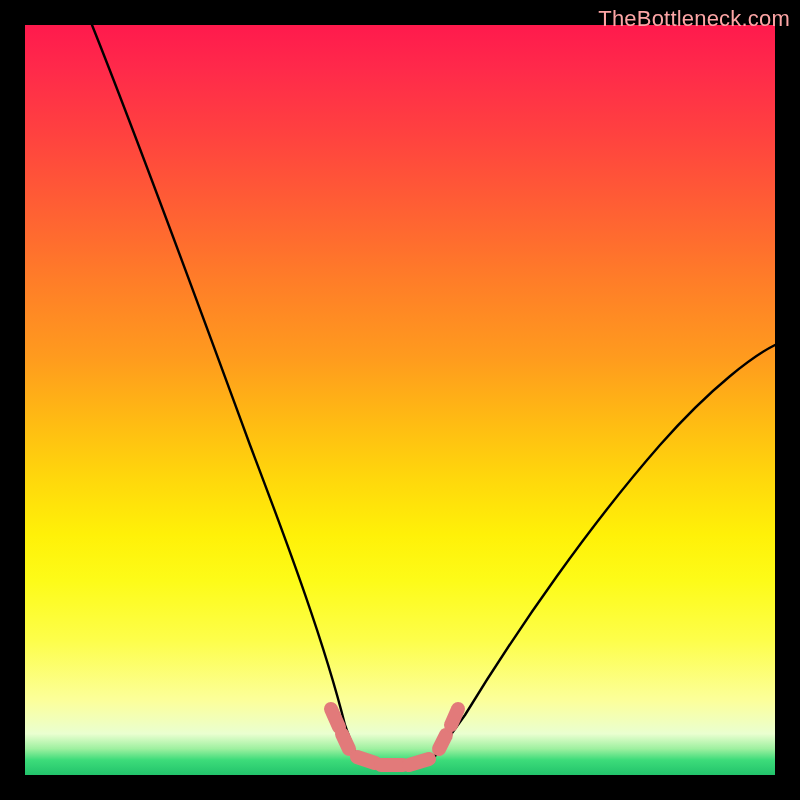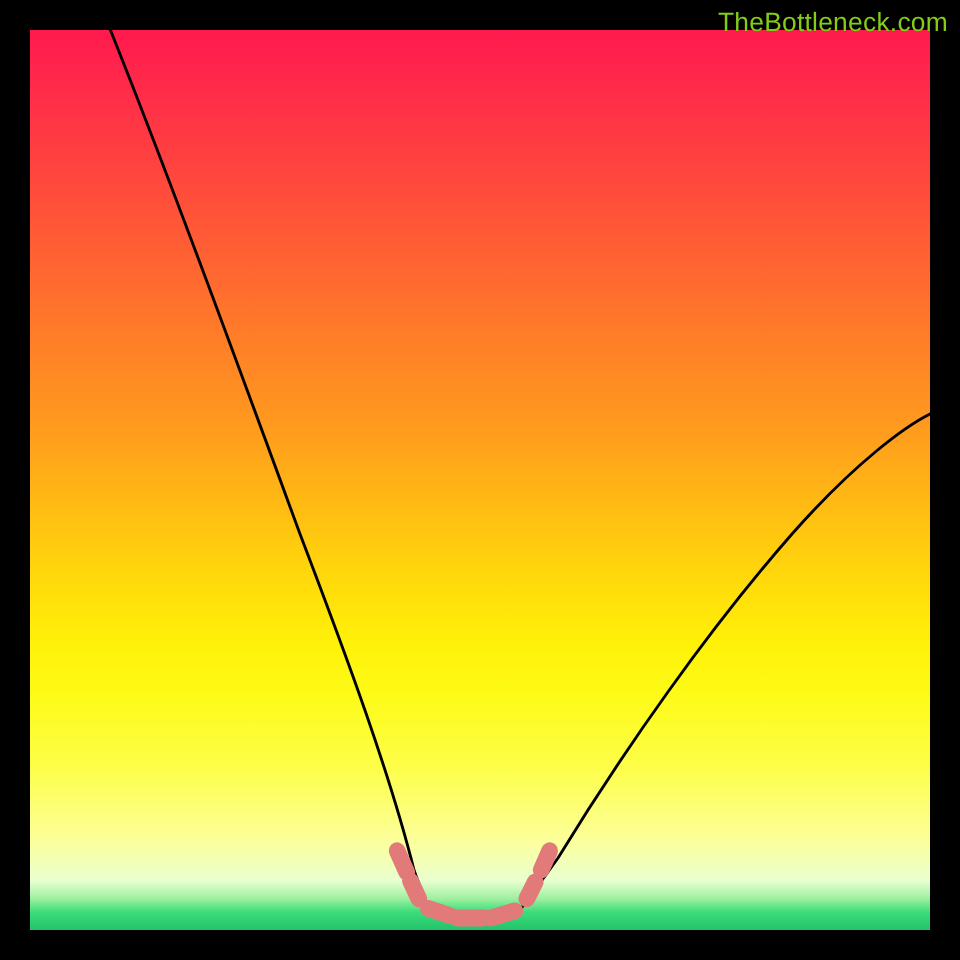--- a/index.html
+++ b/index.html
@@ -43,21 +43,21 @@
       #eaffd0 94.5%,
       #9ef0a0 96.5%,
       #3ddc7a 98%,
       #22c36b 100%
     );
   }
   .watermark {
     position: absolute;
     top: 6px;
     right: 10px;
-    color: #84cc16;
+    color: #fca5a5;
     font-size: 22px;
     letter-spacing: 0.2px;
   }
   svg.curves {
     position: absolute;
     left: 25px;
     top: 25px;
     width: 750px;
     height: 750px;
     overflow: visible;

